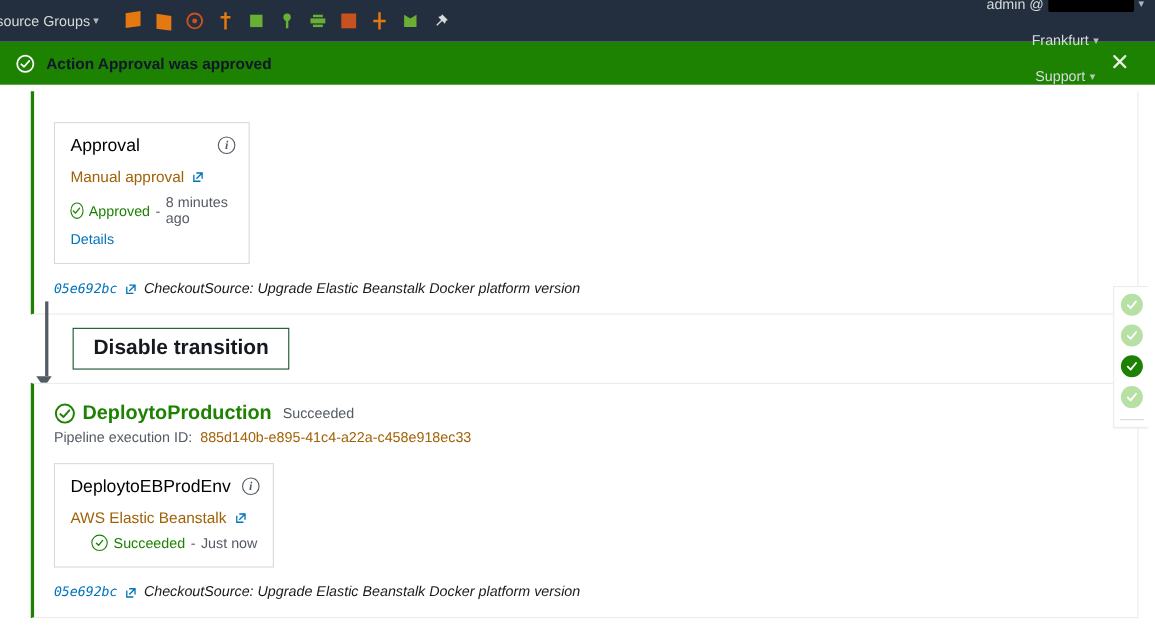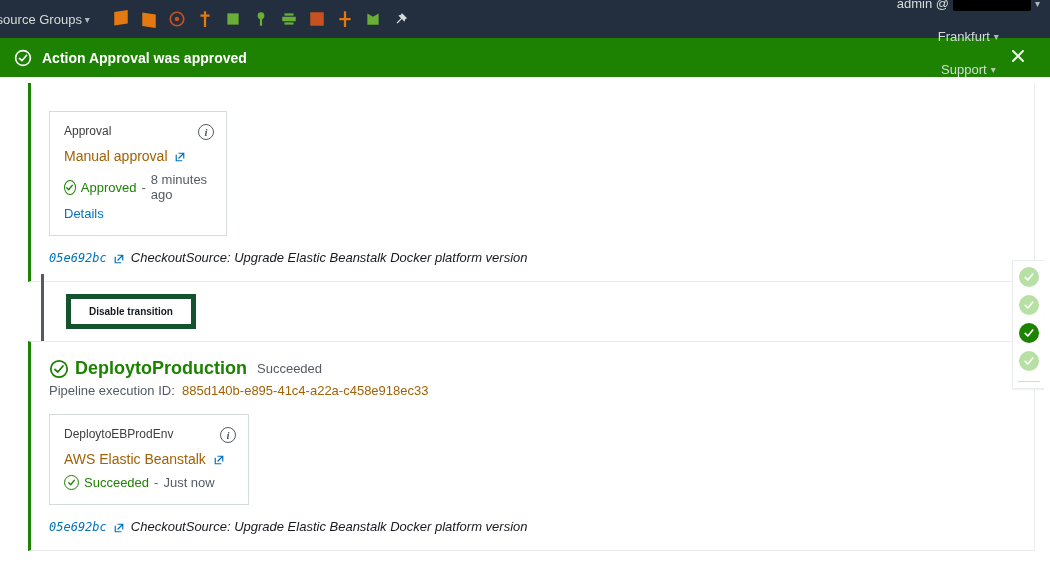--- a/index.html
+++ b/index.html
@@ -25,21 +25,21 @@
   .nav-left { display: flex; align-items: center; gap: 6px; }
   .nav-label { margin-right: 10px; display:flex; align-items:center; cursor:pointer;}
   .nav-icons { display: flex; gap: 10px; margin-left: 6px;}
   .nav-icon { width: 18px; height:18px; display:flex; align-items:center; justify-content:center; }
   .nav-right { margin-left:auto; display:flex; align-items:center; gap:18px;flex-direction:column; }
   .nav-item { display:flex; align-items:center; gap:4px; cursor:pointer;}
   .account-black{background:#000;height:16px;width:78px;display:inline-block;border-radius:2px;}
   .caret{font-size:10px;opacity:.8;}
   .flash-bar{
     background:#1d8102;
-    color:#ffffff;
+    color:#0f172a;
     display:flex;
     align-items:center;
     padding:10px 14px;
     font-weight:700;
   }
   .flash-bar svg{margin-right:10px;flex-shrink:0;}
   .flash-close{margin-left:auto;cursor:pointer;opacity:.9;}
 
   .content{padding:0 0 10px 0;}
 
@@ -54,45 +54,45 @@
   }
   .stage-wrap.notop{border-top:none;}
   .action-card{
     border:1px solid #d5dbdb;
     width:178px;
     padding:12px 14px 14px;
     background:#fff;
     position:relative;
     margin-bottom:14px;
   }
-  .action-title{font-size:12px;color:#404040;margin-bottom:10px;}
+  .action-title{font-size:16px;color:#000000;margin-bottom:10px;}
   .info-circle{
     position:absolute;top:12px;right:12px;
     width:16px;height:16px;border:1.5px solid #545b64;border-radius:50%;
     display:flex;align-items:center;justify-content:center;
     font-size:11px;font-weight:700;color:#545b64;font-family:serif;font-style:italic;
     cursor:pointer;
   }
   .link{color:#a16207;cursor:pointer;}
   .link svg{vertical-align:-2px;margin-left:3px;}
-  .status-line{display:flex;align-items:center;gap:5px;margin-top:8px;font-size:13px;}
+  .status-line{display:flex;align-items:center;gap:5px;margin-top:8px;font-size:13px;justify-content:flex-end;}
   .status-icon{width:15px;height:15px;border:1.8px solid #1d8102;border-radius:50%;display:inline-flex;align-items:center;justify-content:center;}
   .status-icon svg{width:9px;height:9px;}
   .status-text{color:#1d8102;}
   .status-sep{color:#545b64;}
   .status-time{color:#545b64;}
   .details{color:#0073bb;font-size:13px;margin-top:4px;cursor:pointer;}
   .commit-line{font-size:13px;color:#16191f;display:flex;align-items:flex-end;gap:6px;margin-top:4px;font-style:italic;}
   .commit-hash{font-family:Menlo,Consolas,monospace;color:#0073bb;font-size:12px;cursor:pointer;}
   .commit-msg{color:#16191f;}
 
   .transition{
     margin:12px 0 12px 66px;
   }
-  .btn{border:5px solid #14532d;background:#fff;padding:7px 18px;font-weight:700;font-size:10px;color:#16191f;cursor:pointer;}
+  .btn{border:1px solid #14532d;background:#fff;padding:7px 18px;font-weight:700;font-size:19px;color:#16191f;cursor:pointer;}
   .arrow-down{
     position:absolute;left:38px;
   }
   .arrow-down .shaft{width:2.5px;background:#545b64;height:68px;margin:0 auto;}
   .arrow-down .head{width:0;height:0;border-left:7px solid transparent;border-right:7px solid transparent;border-top:10px solid #545b64;margin-left:-5.5px;}
 
   .stage-header{display:flex;align-items:center;gap:10px;margin-bottom:4px;}
   .stage-title{font-size:18px;font-weight:700;color:#1d8102;display:flex;align-items:center;gap:6px;}
   .stage-status{font-size:13px;color:#545b64;}
   .exec-id{font-size:13px;color:#545b64;margin-bottom:16px;}

